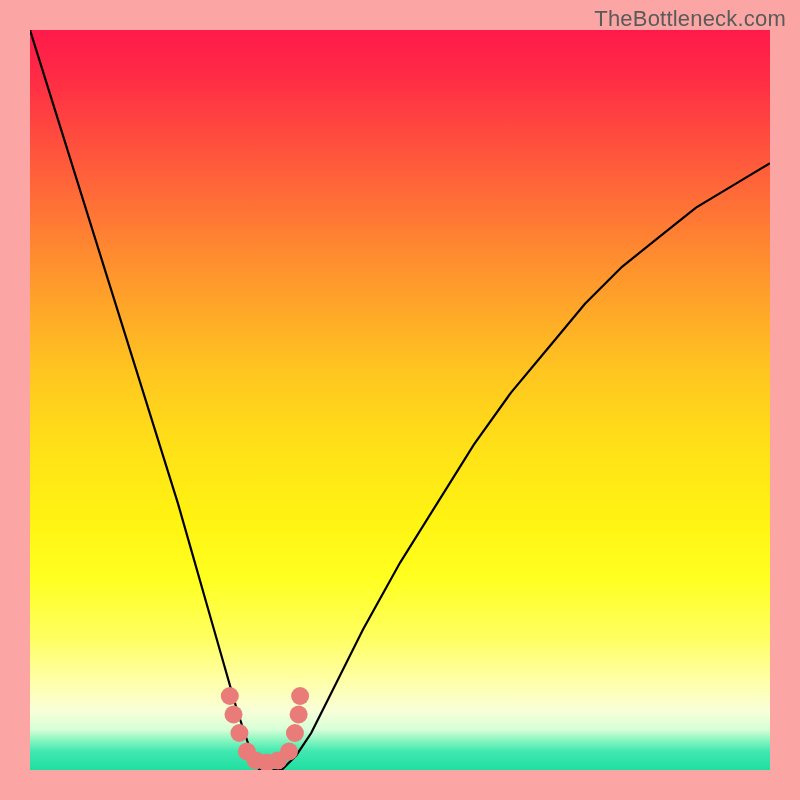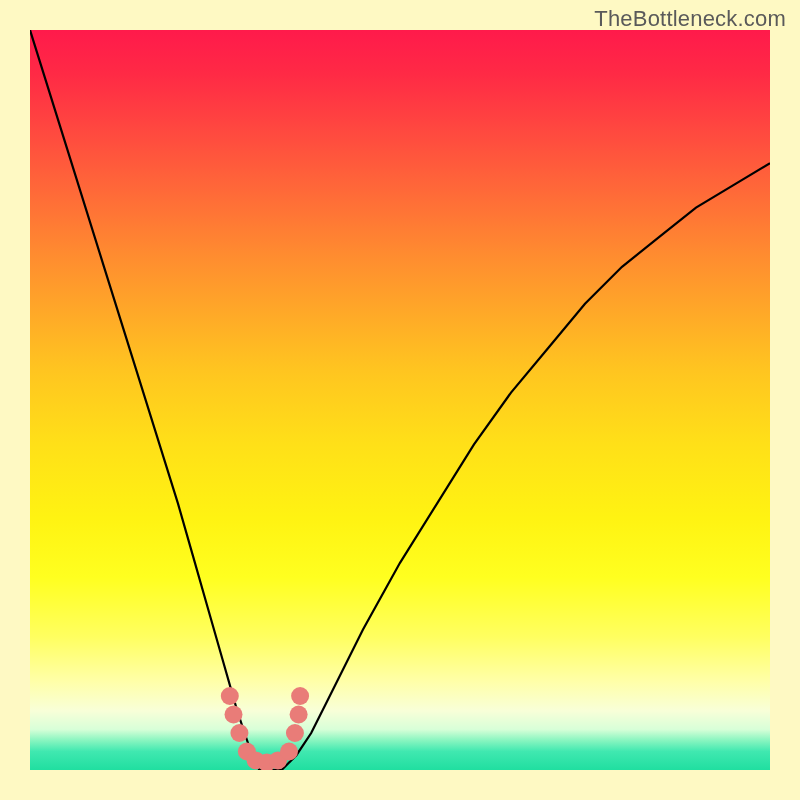--- a/index.html
+++ b/index.html
@@ -10,21 +10,21 @@
     overflow: hidden;
     background: #000;
     font-family: Arial, Helvetica, sans-serif;
   }
   .frame {
     position: absolute;
     left: 0;
     top: 0;
     width: 800px;
     height: 800px;
-    background: #fef9c3;
+    background: #fca5a5;
   }
   .plot {
     position: absolute;
     left: 30px;
     top: 30px;
     width: 740px;
     height: 740px;
     overflow: hidden;
   }
   .gradient {

